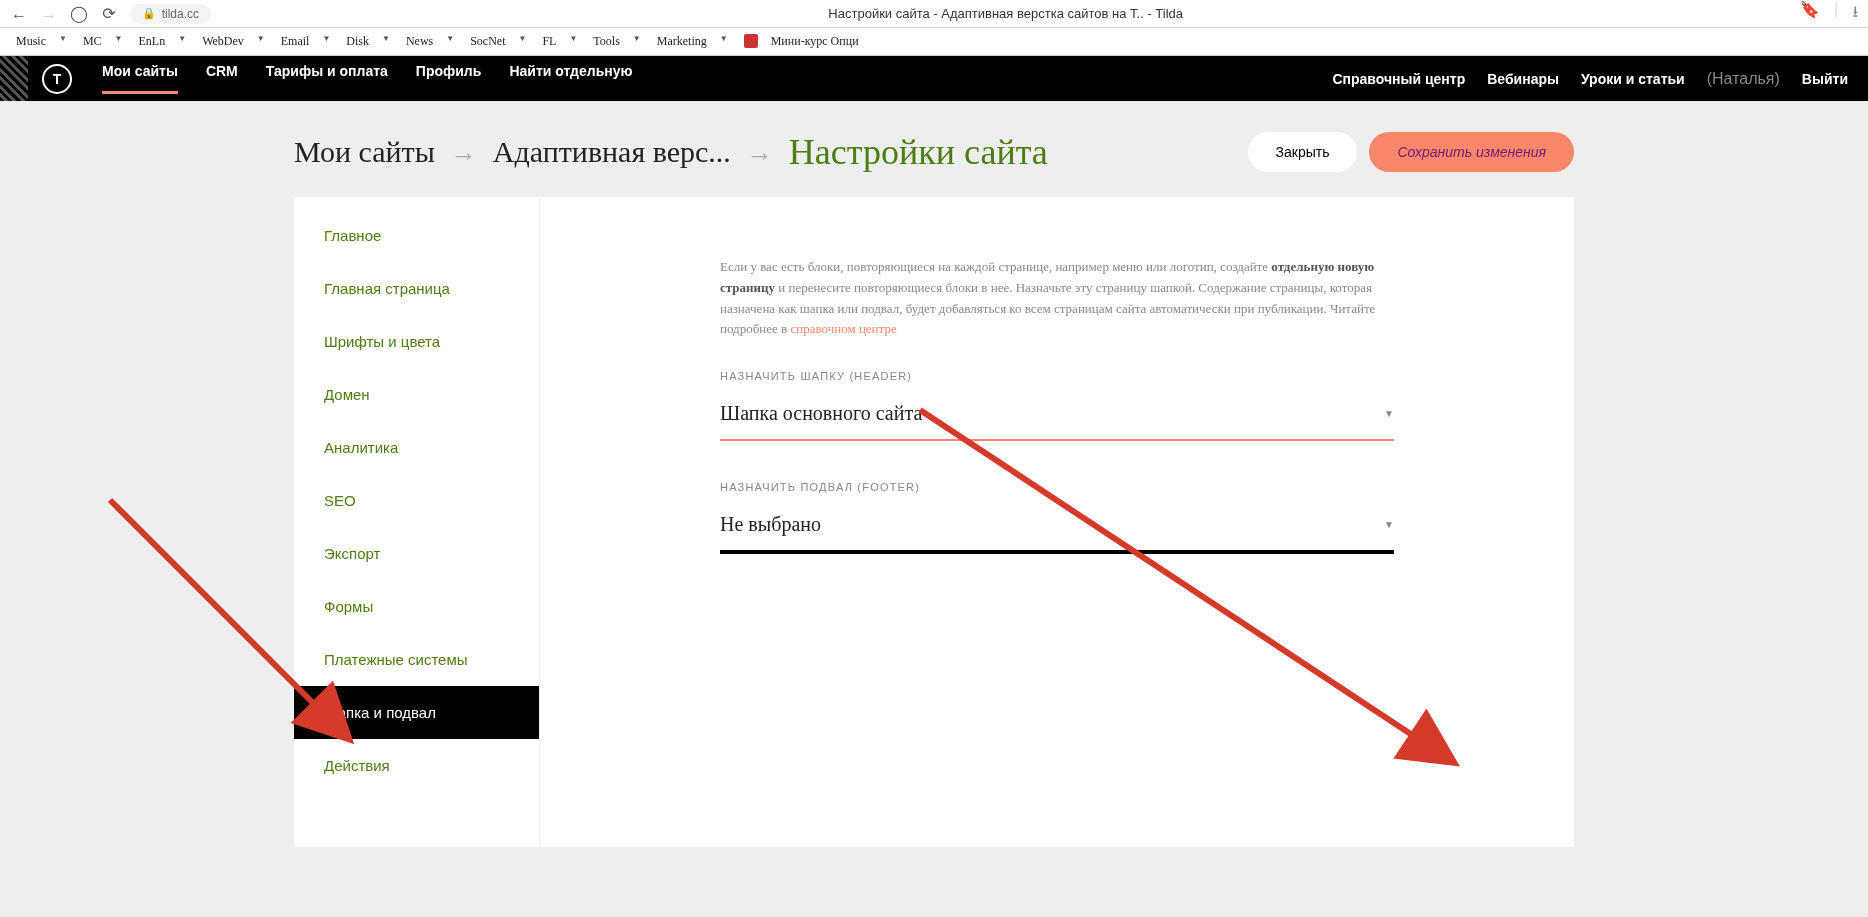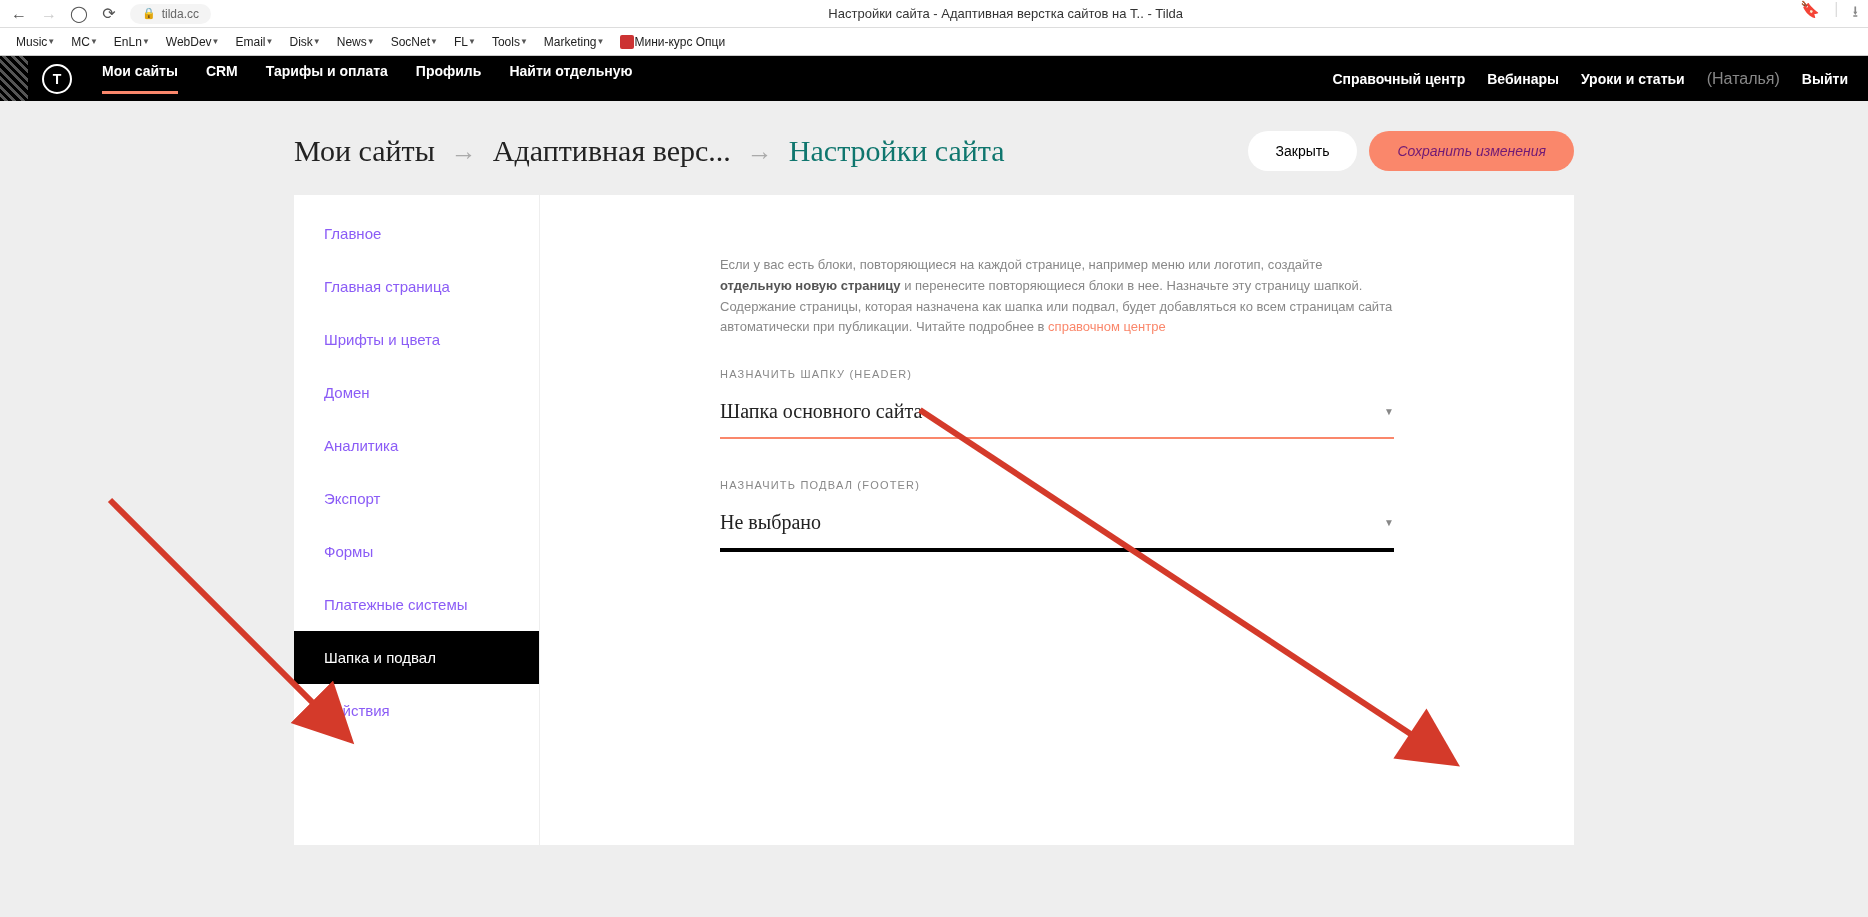--- a/index.html
+++ b/index.html
@@ -8,53 +8,53 @@
 
 .browser-bar { height: 28px; background: #fff; display: flex; align-items: center; padding: 0 10px; gap: 12px; border-bottom: 1px solid #ddd; }
 .browser-bar .icon-btn { width: 18px; height: 18px; display: flex; align-items: center; justify-content: center; color: #555; cursor: pointer; }
 .url-box { display: flex; align-items: center; gap: 6px; background: #f4f4f4; border-radius: 14px; padding: 3px 12px; font-size: 12px; color: #666; }
 .url-box .lock { font-size: 11px; color: #888; }
 .page-title { flex: 1; text-align: center; font-size: 13px; color: #333; }
 .right-icons { display: flex; gap: 14px; color: #888; }
 
 
 .bookmarks { height: 28px; background: #fff; display: flex; align-items: center; padding: 0 10px; gap: 4px; border-bottom: 1px solid #ccc; }
-.bm-item { font-size: 12px; color: #222; padding: 3px 6px; display: flex; align-items: center; gap: 0; cursor: pointer; }
+.bm-item { font-size: 12px; color: #222; padding: 3px 6px; display: flex; gap: 13px; cursor: pointer; font-family: Liberation Serif, serif; }
 .bm-item .tri { font-size: 8px; color: #555; }
 .bm-icon { width: 14px; height: 14px; background: #c33; border-radius: 2px; }
 
 
 .site-header { height: 45px; background: #000; display: flex; align-items: center; padding: 0 20px 0 0; }
 .zigzag { width: 28px; height: 45px; background: repeating-linear-gradient(45deg,#000,#000 3px,#555 3px,#555 6px); }
 .logo { width: 30px; height: 30px; border: 2px solid #fff; border-radius: 50%; margin: 0 30px 0 14px; display: flex; align-items: center; justify-content: center; color: #fff; font-size: 14px; font-weight: bold; }
 .nav-left { display: flex; gap: 28px; }
 .nav-left a { color: #fff; text-decoration: none; font-size: 14px; font-weight: bold; padding-bottom: 12px; }
 .nav-left a.active { border-bottom: 3px solid #fa876b; }
 .nav-right { margin-left: auto; display: flex; gap: 22px; align-items: center; }
 .nav-right a { color: #fff; text-decoration: none; font-size: 14px; font-weight: bold; }
 .nav-right .user { color: #888; font-weight: normal; }
 
 
 .page-wrap { padding: 30px 0 0 0; display: flex; justify-content: center; }
 .page-inner { width: 1280px; }
 .crumbs { display: flex; align-items: center; gap: 16px; margin-bottom: 24px; }
 .crumbs .c-link { font-size: 30px; color: #222; font-family: Georgia, serif; }
 .crumbs .c-sep { font-size: 26px; color: #aaa; }
-.crumbs .c-current { font-size: 30px; color: #0f766e; font-family: Georgia, serif; }
+.crumbs .c-current { font-size: 36px; color: #4d7c0f; font-family: Georgia, serif; }
 .crumb-actions { margin-left: auto; display: flex; gap: 12px; }
 .btn-close { background: #fff; border: none; border-radius: 22px; padding: 12px 28px; font-size: 14px; cursor: pointer; }
 .btn-save { background: #fa876b; color: #701a75; border: none; border-radius: 22px; padding: 12px 28px; font-size: 14px; cursor: pointer; font-style: italic; }
 
 
 .panel { background: #fff; display: flex; min-height: 650px; }
 .sidebar { width: 246px; border-right: 1px solid #eee; padding-top: 12px; }
-.side-item { padding: 18px 30px; font-size: 15px; color: #8b5cf6; cursor: pointer; }
+.side-item { padding: 18px 30px; font-size: 15px; color: #4d7c0f; cursor: pointer; }
 .side-item.active { background: #000000; color: #fff; }
 .main { flex: 1; padding: 60px 180px 40px 180px; position: relative; }
-.help-text { font-size: 13px; color: #888; line-height: 1.6; margin-bottom: 30px; }
+.help-text { font-size: 13px; color: #888; line-height: 1.6; margin-bottom: 30px; font-family: Liberation Serif, serif; }
 .help-text b { color: #555; }
 .help-text .link { color: #fa876b; }
 .field-label { font-size: 11px; letter-spacing: 1.2px; color: #888; margin-bottom: 12px; text-transform: uppercase; }
 .select-row { border-bottom: 4px solid #000000; padding: 8px 0 14px 0; display: flex; align-items: center; font-size: 20px; color: #222; font-family: Georgia, serif; margin-bottom: 40px; cursor: pointer; position: relative; }
 .select-row.highlight { border-bottom: 2px solid #fa876b; }
 .select-row .chev { margin-left: auto; font-size: 10px; color: #888; }
 
 
 .arrow-svg { position: absolute; pointer-events: none; }
 </style>
@@ -162,20 +162,21 @@
       </div>
     </div>
 
     <div class="panel">
       <div class="sidebar">
         <div class="side-item">Главное</div>
         <div class="side-item">Главная страница</div>
         <div class="side-item">Шрифты и цвета</div>
         <div class="side-item">Домен</div>
         <div class="side-item">Аналитика</div>
+        <div class="side-item">SEO</div>
         <div class="side-item">Экспорт</div>
         <div class="side-item">Формы</div>
         <div class="side-item">Платежные системы</div>
         <div class="side-item active">Шапка и подвал</div>
         <div class="side-item">Действия</div>
       </div>
       <div class="main">
         <p class="help-text">
           <span>Если у вас есть блоки, повторяющиеся на каждой странице, например меню или логотип, создайте </span><b>отдельную новую страницу</b><span> и перенесите повторяющиеся блоки в нее. Назначьте эту страницу шапкой. Содержание страницы, которая назначена как шапка или подвал, будет добавляться ко всем страницам сайта автоматически при публикации. Читайте подробнее в </span><span class="link">справочном центре</span>
         </p>

